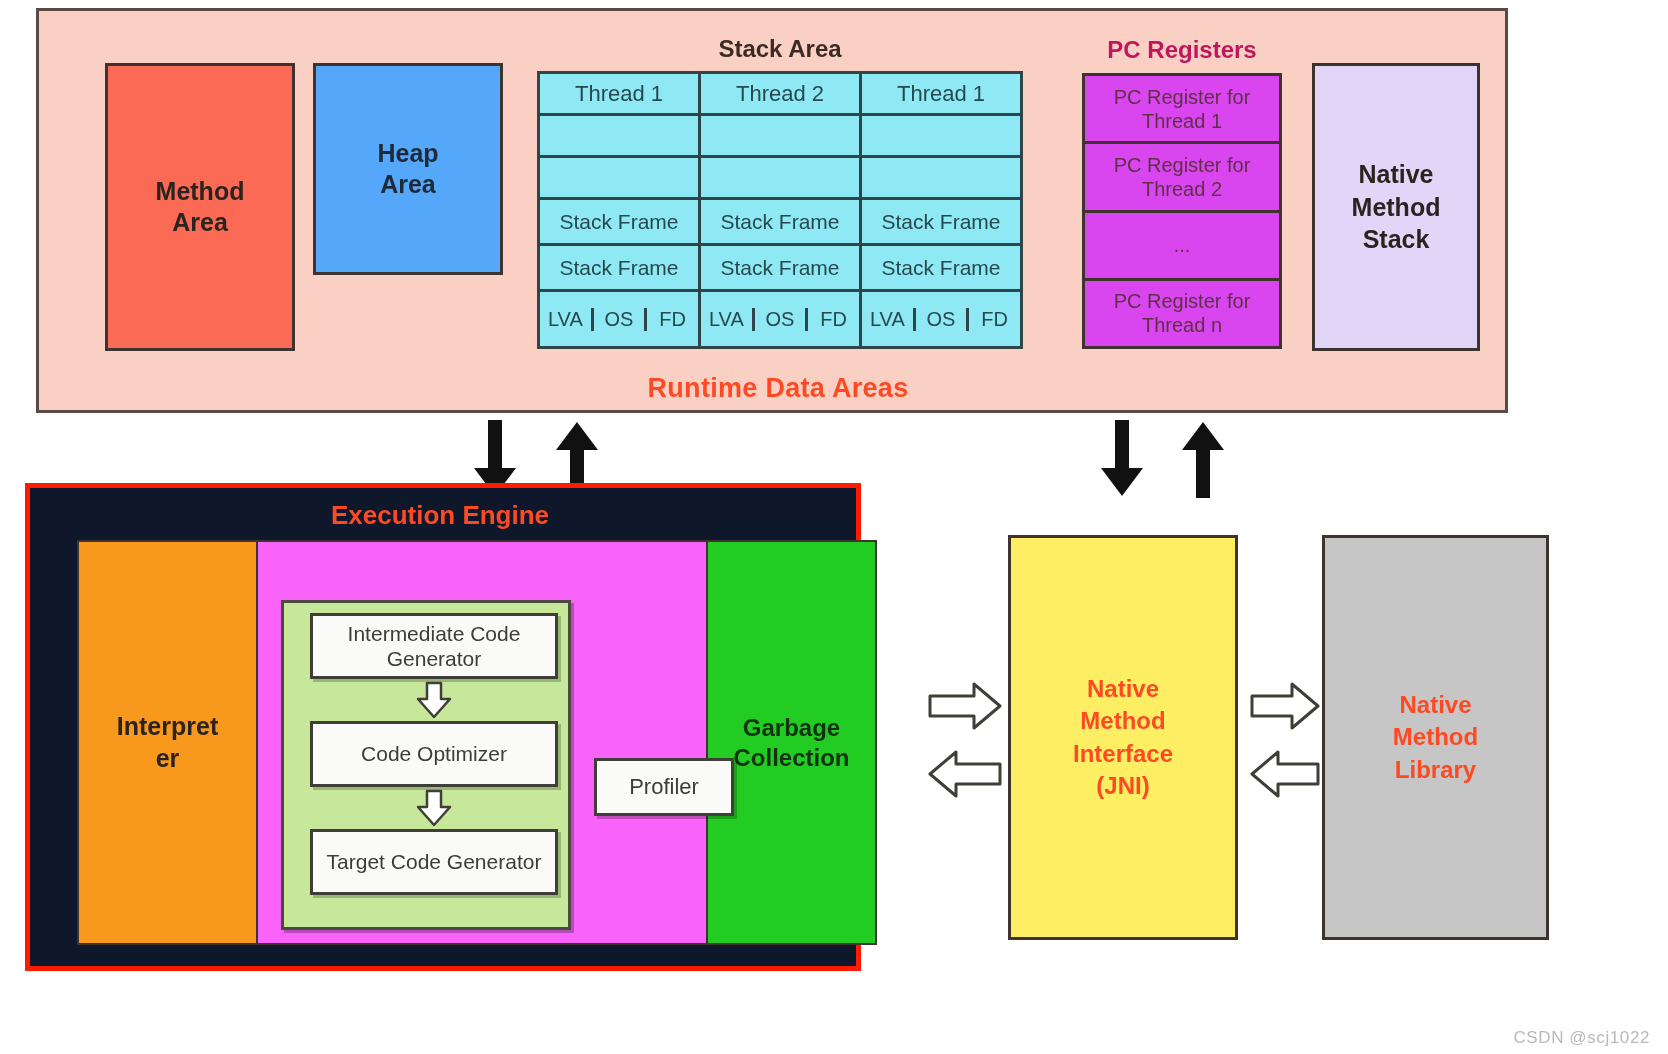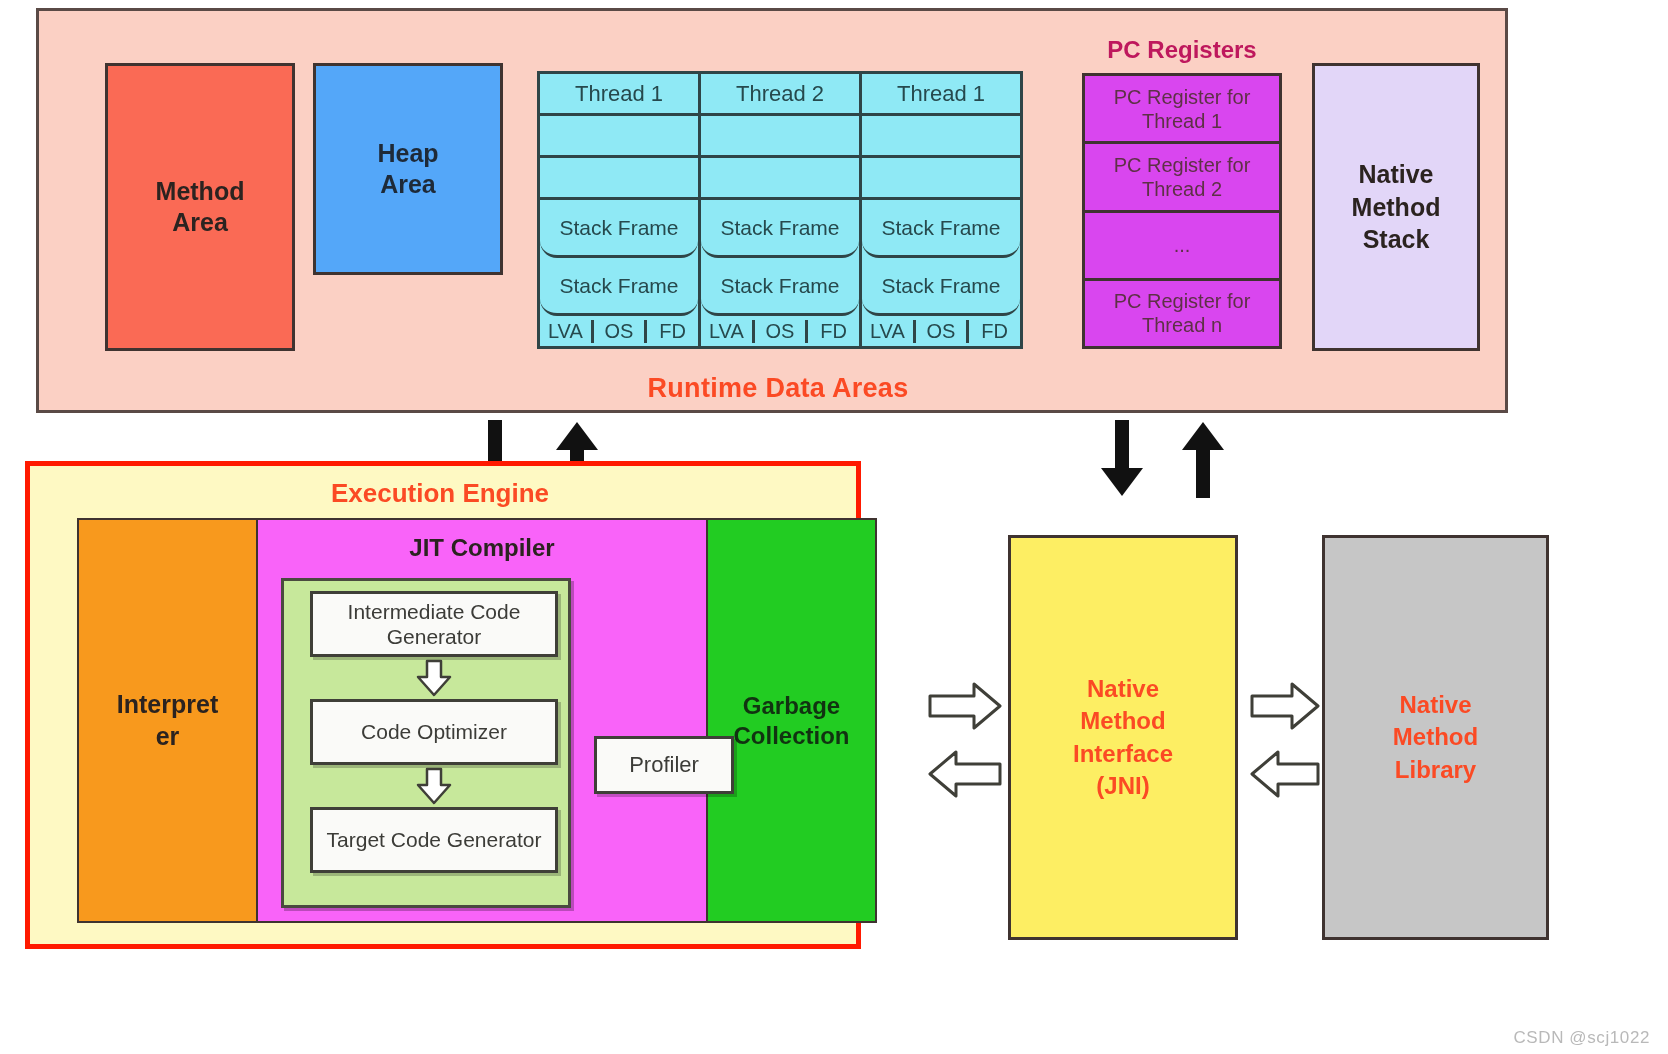--- a/index.html
+++ b/index.html
@@ -86,21 +86,21 @@
   .thread-col:last-child { border-right: none; }
   .tcell {
     background: #8FE9F5;
     border-bottom: 3px solid #2f4547;
     display: flex; align-items: center; justify-content: center;
     color: #26494d; font-size: 21px;
     overflow: hidden; white-space: nowrap;
   }
   .tcell.head { height: 42px; font-size: 22px; }
   .tcell.blank { height: 42px; }
-  .tcell.frame { height: 58px; border-radius: 17px; }
+  .tcell.frame { height: 46px; }
   .tcell.units {
     border-bottom: none;
     flex: 1 1 auto;
     padding: 0;
     display: flex; flex-direction: row;
   }
   .unit {
     flex: 1 1 0;
     border-right: 3px solid #2f4547;
     display: flex; align-items: center; justify-content: center;
@@ -147,24 +147,24 @@
     text-align: center;
     font-size: 25px; font-weight: bold; color: #2b2320;
     line-height: 1.3;
   }
   .blk-arrow { position: absolute; }
   .blk-arrow svg { display: block; }
 
   
   .exec-engine {
     position: absolute;
-    left: 25px; top: 461px;
+    left: 25px; top: 483px;
     width: 836px; height: 488px;
     border: 5px solid #FF1A00;
-    background: #fef9c3;
+    background: #0f172a;
   }
   .ee-title {
     position: absolute;
     left: 0; top: 12px;
     width: 820px;
     text-align: center;
     color: #FB4A24;
     font-size: 26px;
     font-weight: bold;
   }
@@ -282,20 +282,21 @@
   </div>
 
   <div class="heap-area">
     <span>
       <span>Heap</span><br>
       <span>Area</span>
     </span>
   </div>
 
   <div class="stack-wrap">
+    <div class="stack-heading">Stack Area</div>
     <div class="stack-grid">
 
       <div class="thread-col">
         <div class="tcell head">Thread 1</div>
         <div class="tcell blank"></div>
         <div class="tcell blank"></div>
         <div class="tcell frame">Stack Frame</div>
         <div class="tcell frame">Stack Frame</div>
         <div class="tcell units">
           <div class="unit">LVA</div>
@@ -381,21 +382,20 @@
   <div class="ee-body">
 
     <div class="interpreter">
       <span>
         <span>Interpret</span><br>
         <span>er</span>
       </span>
     </div>
 
     <div class="jit">
-      <div class="jit-title">JIT Compiler</div>
 
       <div class="jit-inner">
         <div class="jbox">Intermediate Code Generator</div>
         <div class="jarrow">
           <svg width="38" height="38" viewBox="0 0 38 38">
               <polygon points="12,2 26,2 26,18 35,18 19,36 3,18 12,18" fill="#ffffff" stroke="#3f3f38" stroke-width="2.5" stroke-linejoin="round"></polygon>
             </svg>
         </div>
         <div class="jbox">Code Optimizer</div>
         <div class="jarrow">

